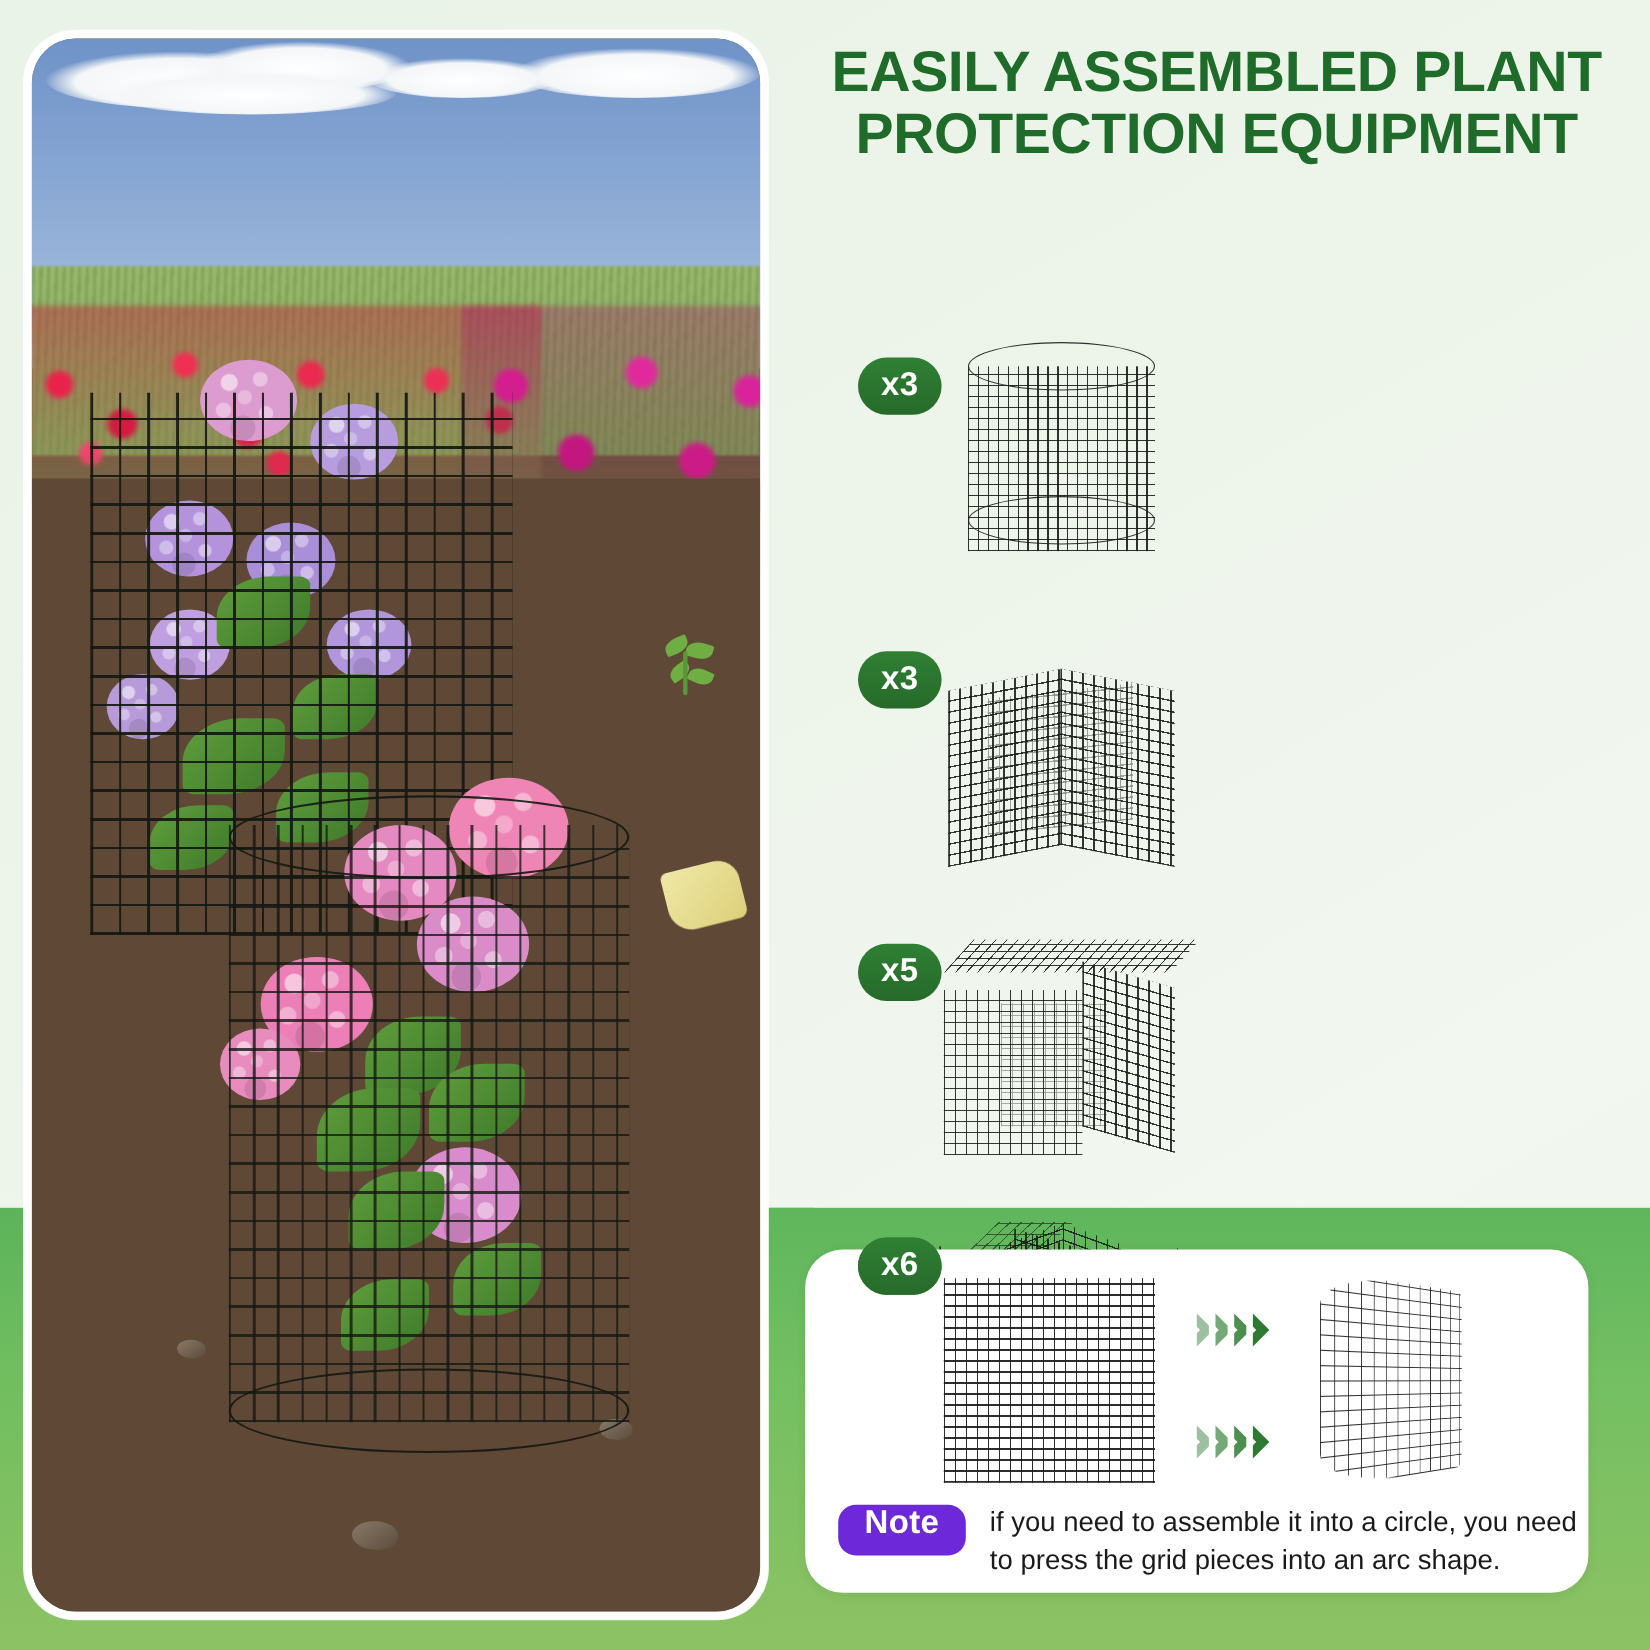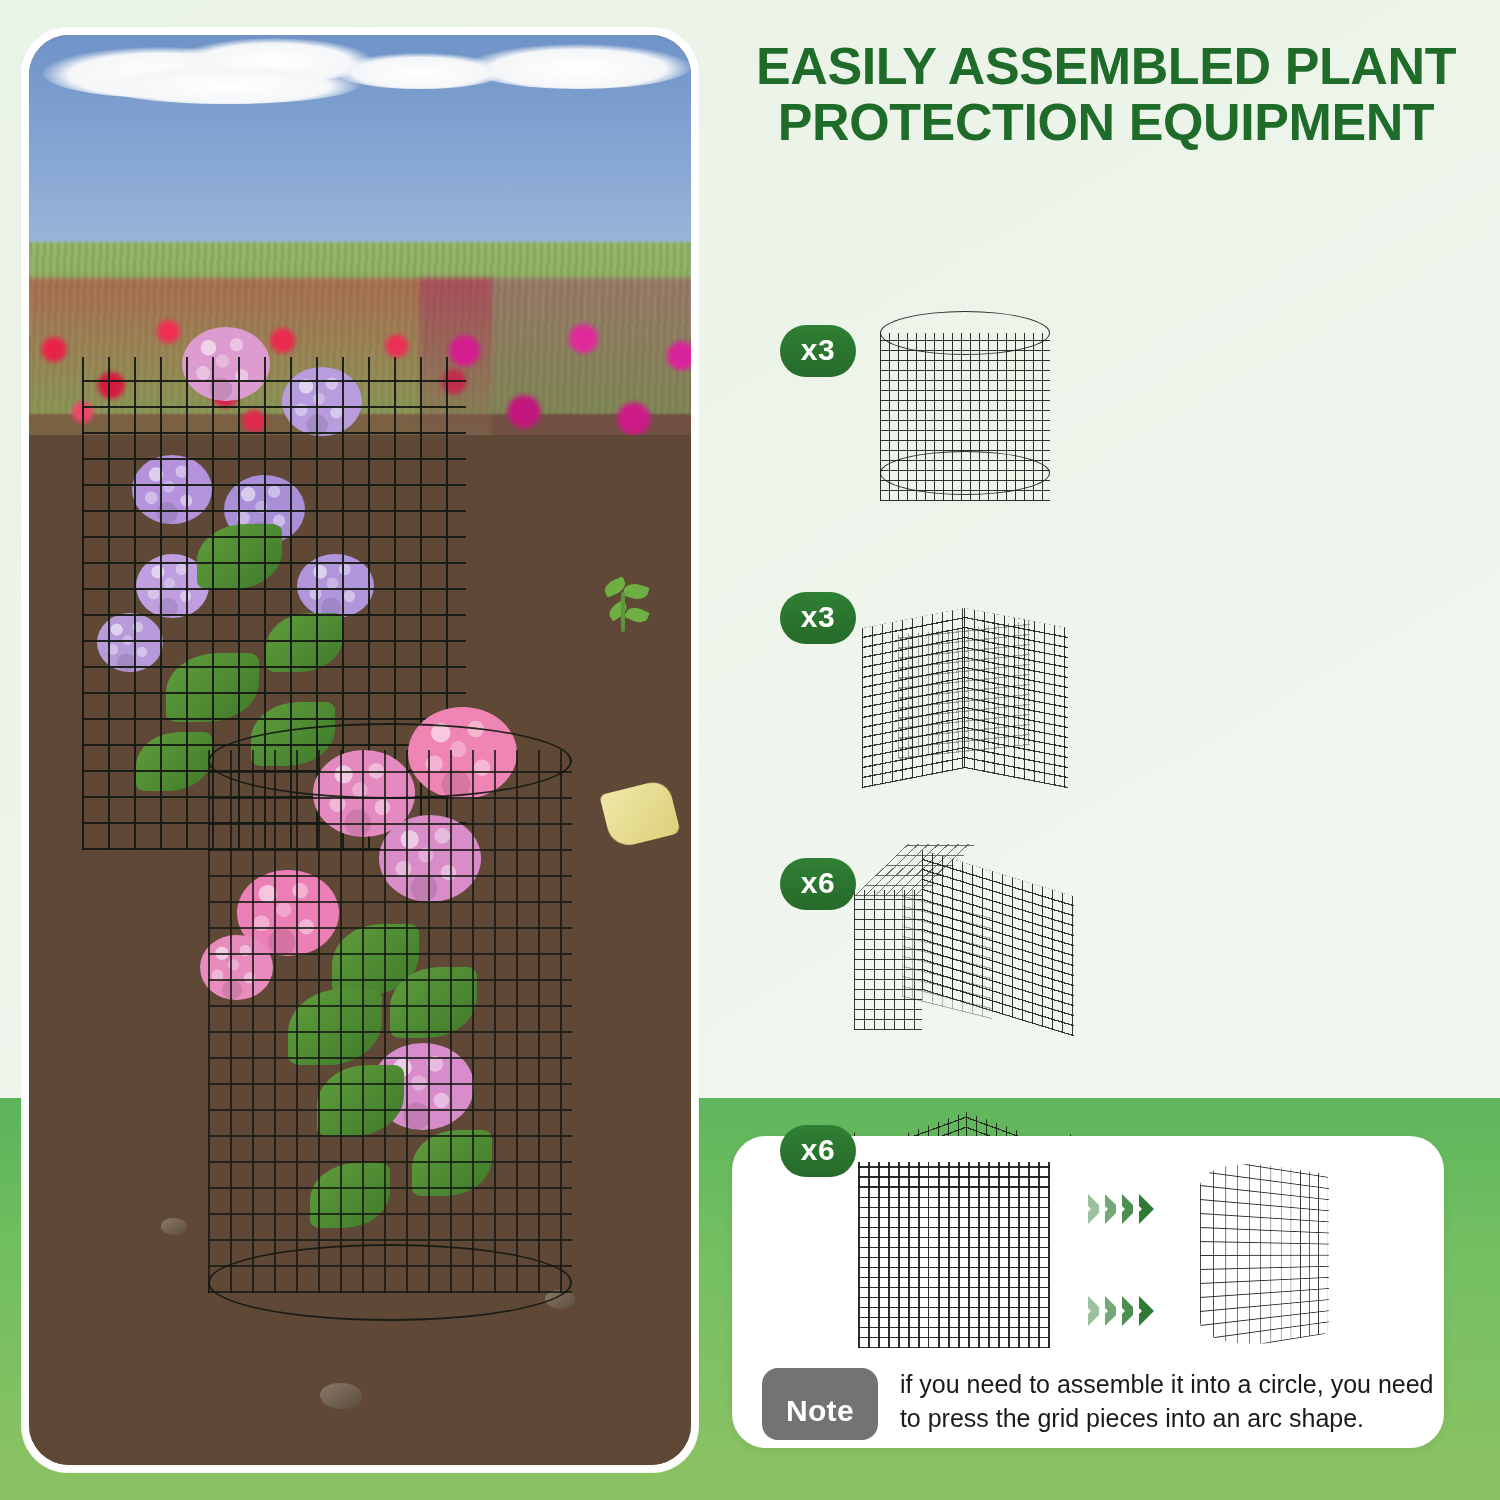--- a/index.html
+++ b/index.html
@@ -329,25 +329,25 @@
   .chev.o3 { border-left-color: #4c8f4f; }
   .chev.o4 { border-left-color: #2f7a33; }
 
   .note-row {
     position: absolute;
     left: 30px; top: 232px;
     display: flex; align-items: flex-start; gap: 22px;
   }
   .note-badge {
     flex: 0 0 auto;
-    background: #737373;
+    background: #6d28d9;
     color: #ffffff;
     font-size: 30px;
     font-weight: 700;
-    padding: 26px 24px 12px;
+    padding: 0 24px 12px;
     border-radius: 16px;
     letter-spacing: .3px;
   }
   .note-text {
     font-size: 25px;
     line-height: 1.34;
     color: #1a1a1a;
     max-width: 560px;
   }
 </style>
@@ -440,20 +440,29 @@
       <div class="shape-cell">
         <div class="pill">x3</div>
         <div class="fig">
           <div class="face" style="left:10px;top:36px;width:104px;height:160px;transform:skewY(-11deg);transform-origin:right center;"></div>
           <div class="face" style="left:112px;top:36px;width:104px;height:160px;transform:skewY(11deg);transform-origin:left center;"></div>
           <div class="face" style="left:46px;top:56px;width:132px;height:124px;opacity:.45;transform:skewY(-6deg);"></div>
         </div>
       </div>
 
 
+      <div class="shape-cell">
+        <div class="pill">x5</div>
+        <div class="fig">
+          <div class="face fine" style="left:6px;top:-2px;width:206px;height:48px;transform:skewX(-42deg) scaleY(.62);transform-origin:bottom left;"></div>
+          <div class="face" style="left:6px;top:62px;width:126px;height:150px;"></div>
+          <div class="face" style="left:132px;top:36px;width:84px;height:150px;transform:skewY(16deg);transform-origin:left top;"></div>
+          <div class="face" style="left:58px;top:74px;width:96px;height:112px;opacity:.4;"></div>
+        </div>
+      </div>
 
       <div class="shape-cell">
         <div class="pill">x6</div>
         <div class="fig">
           <div class="face" style="left:2px;top:52px;width:68px;height:140px;"></div>
           <div class="face" style="left:70px;top:12px;width:152px;height:140px;transform:skewY(17deg);transform-origin:left top;"></div>
           <div class="face" style="left:2px;top:6px;width:68px;height:52px;transform:skewX(-46deg);transform-origin:bottom left;opacity:.7;"></div>
           <div class="face" style="left:50px;top:60px;width:90px;height:110px;opacity:.35;transform:skewY(14deg);"></div>
         </div>
       </div>

